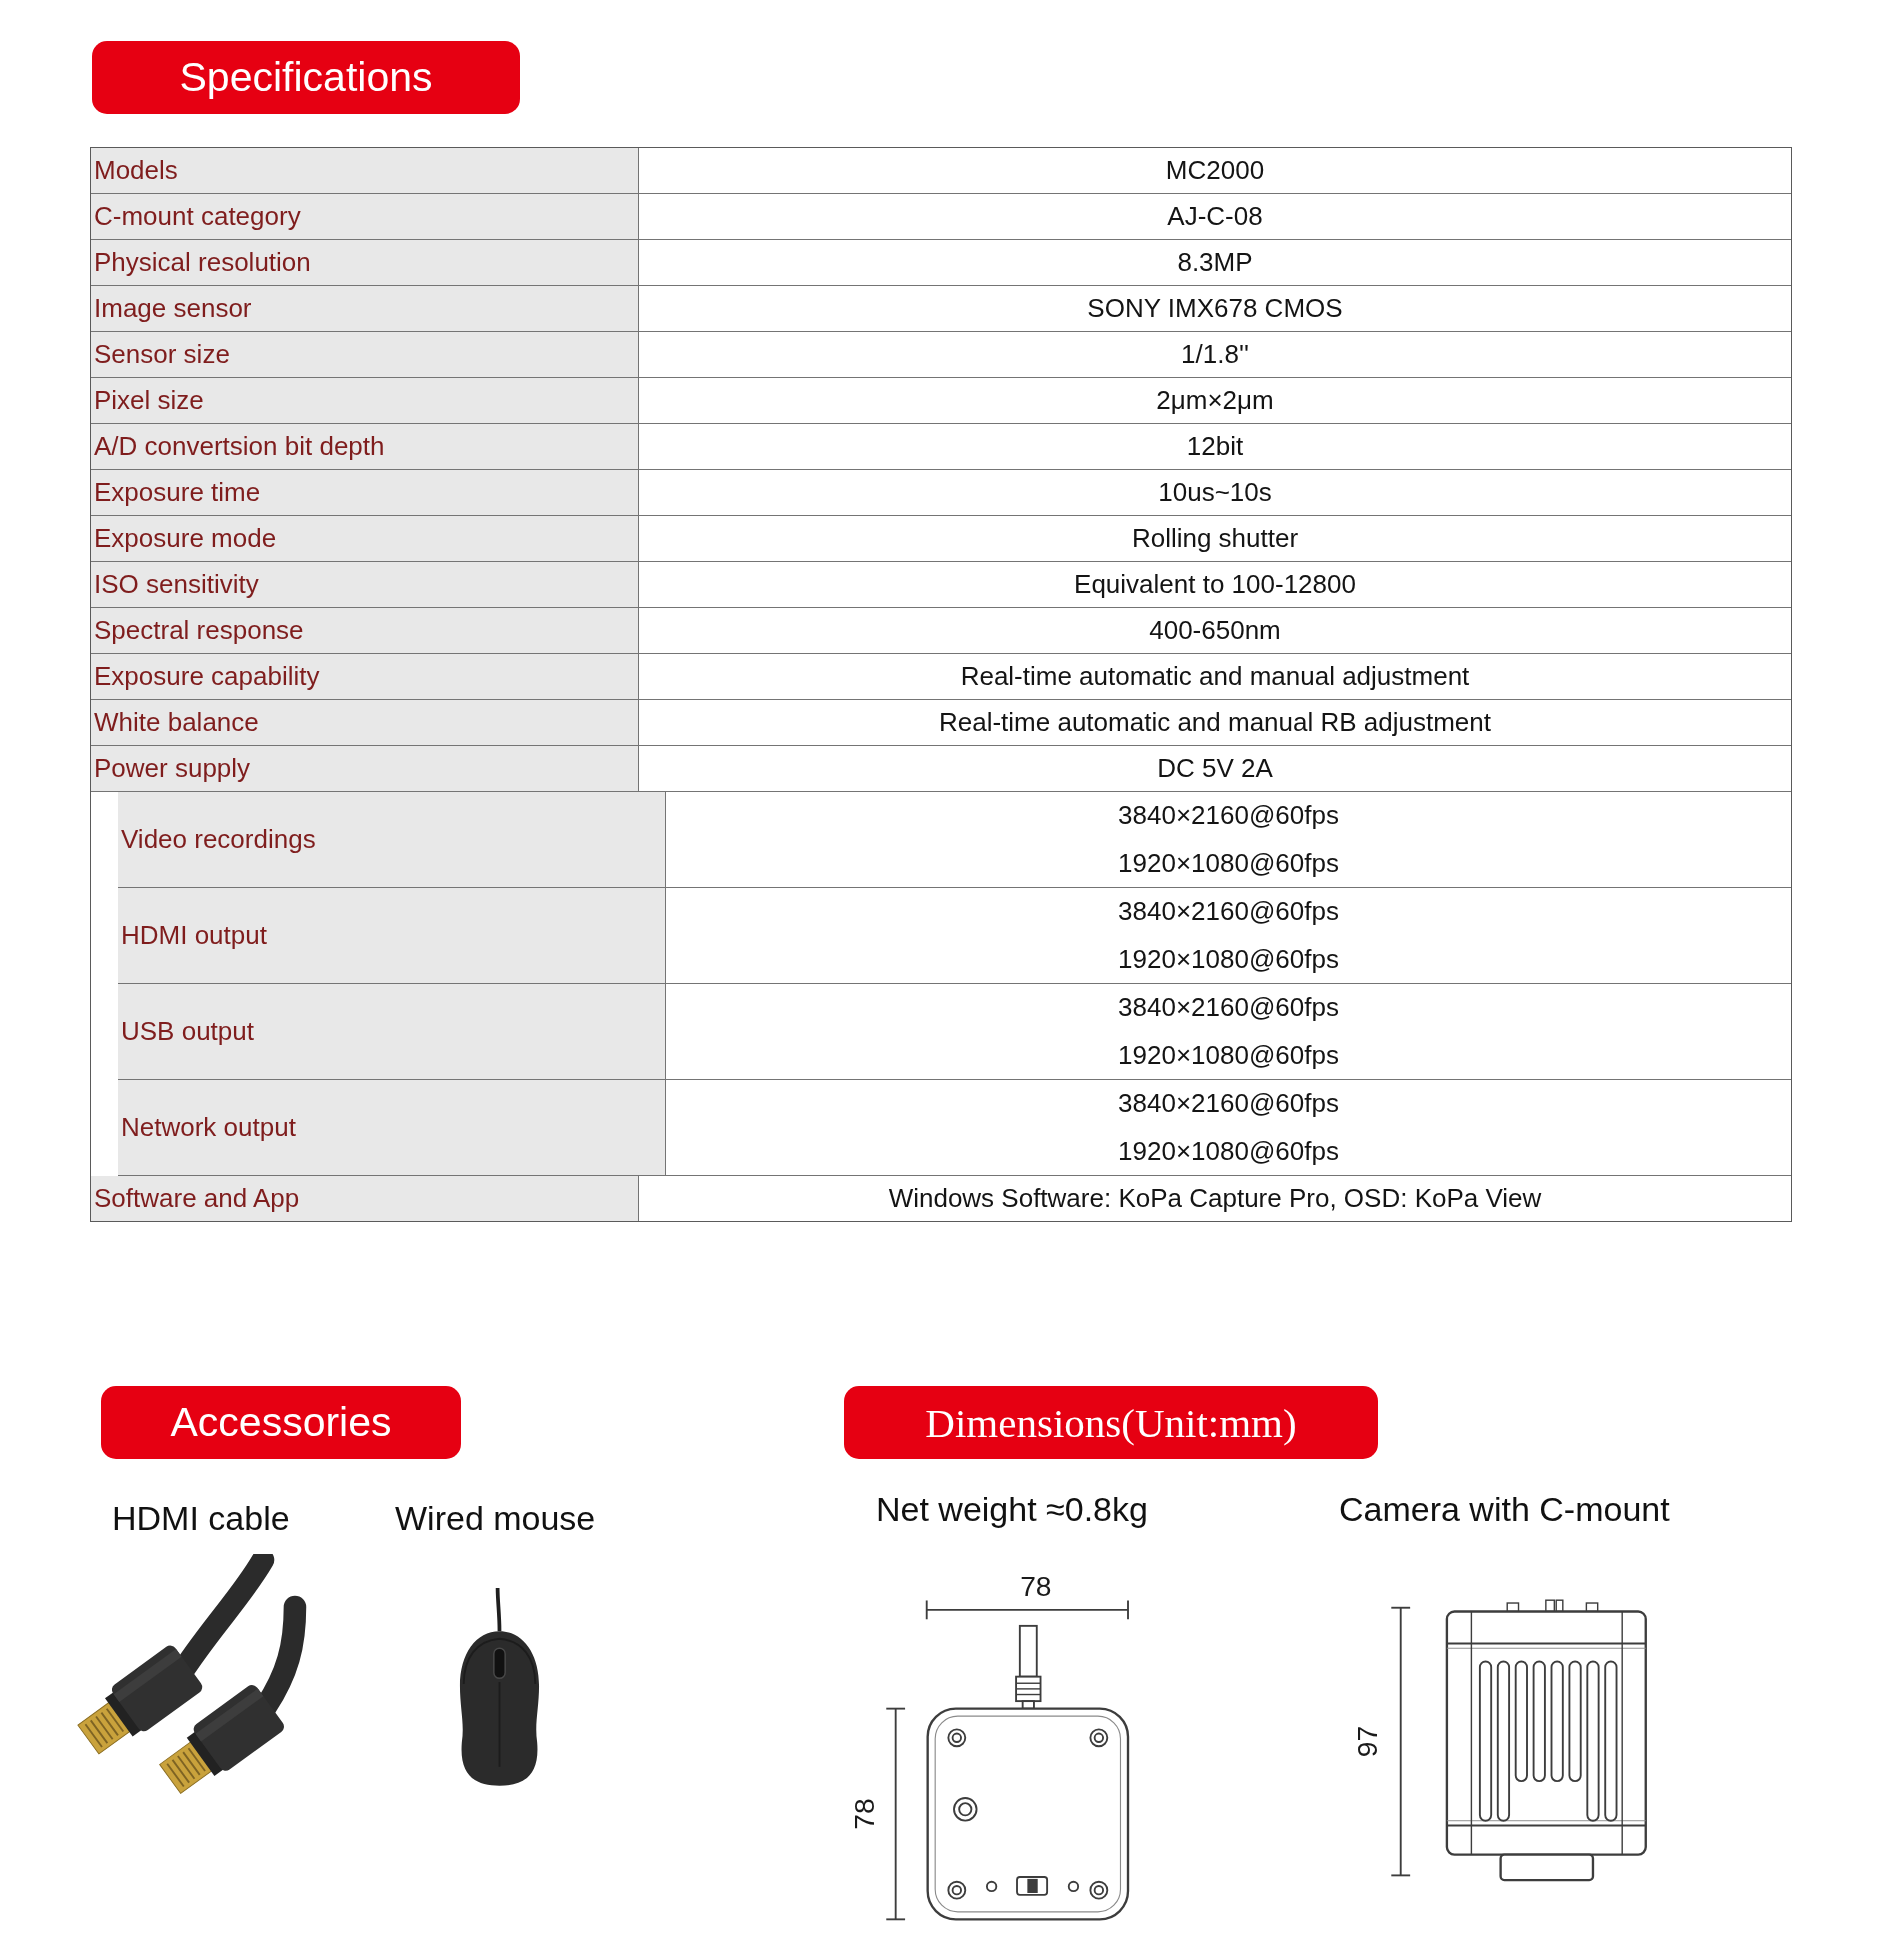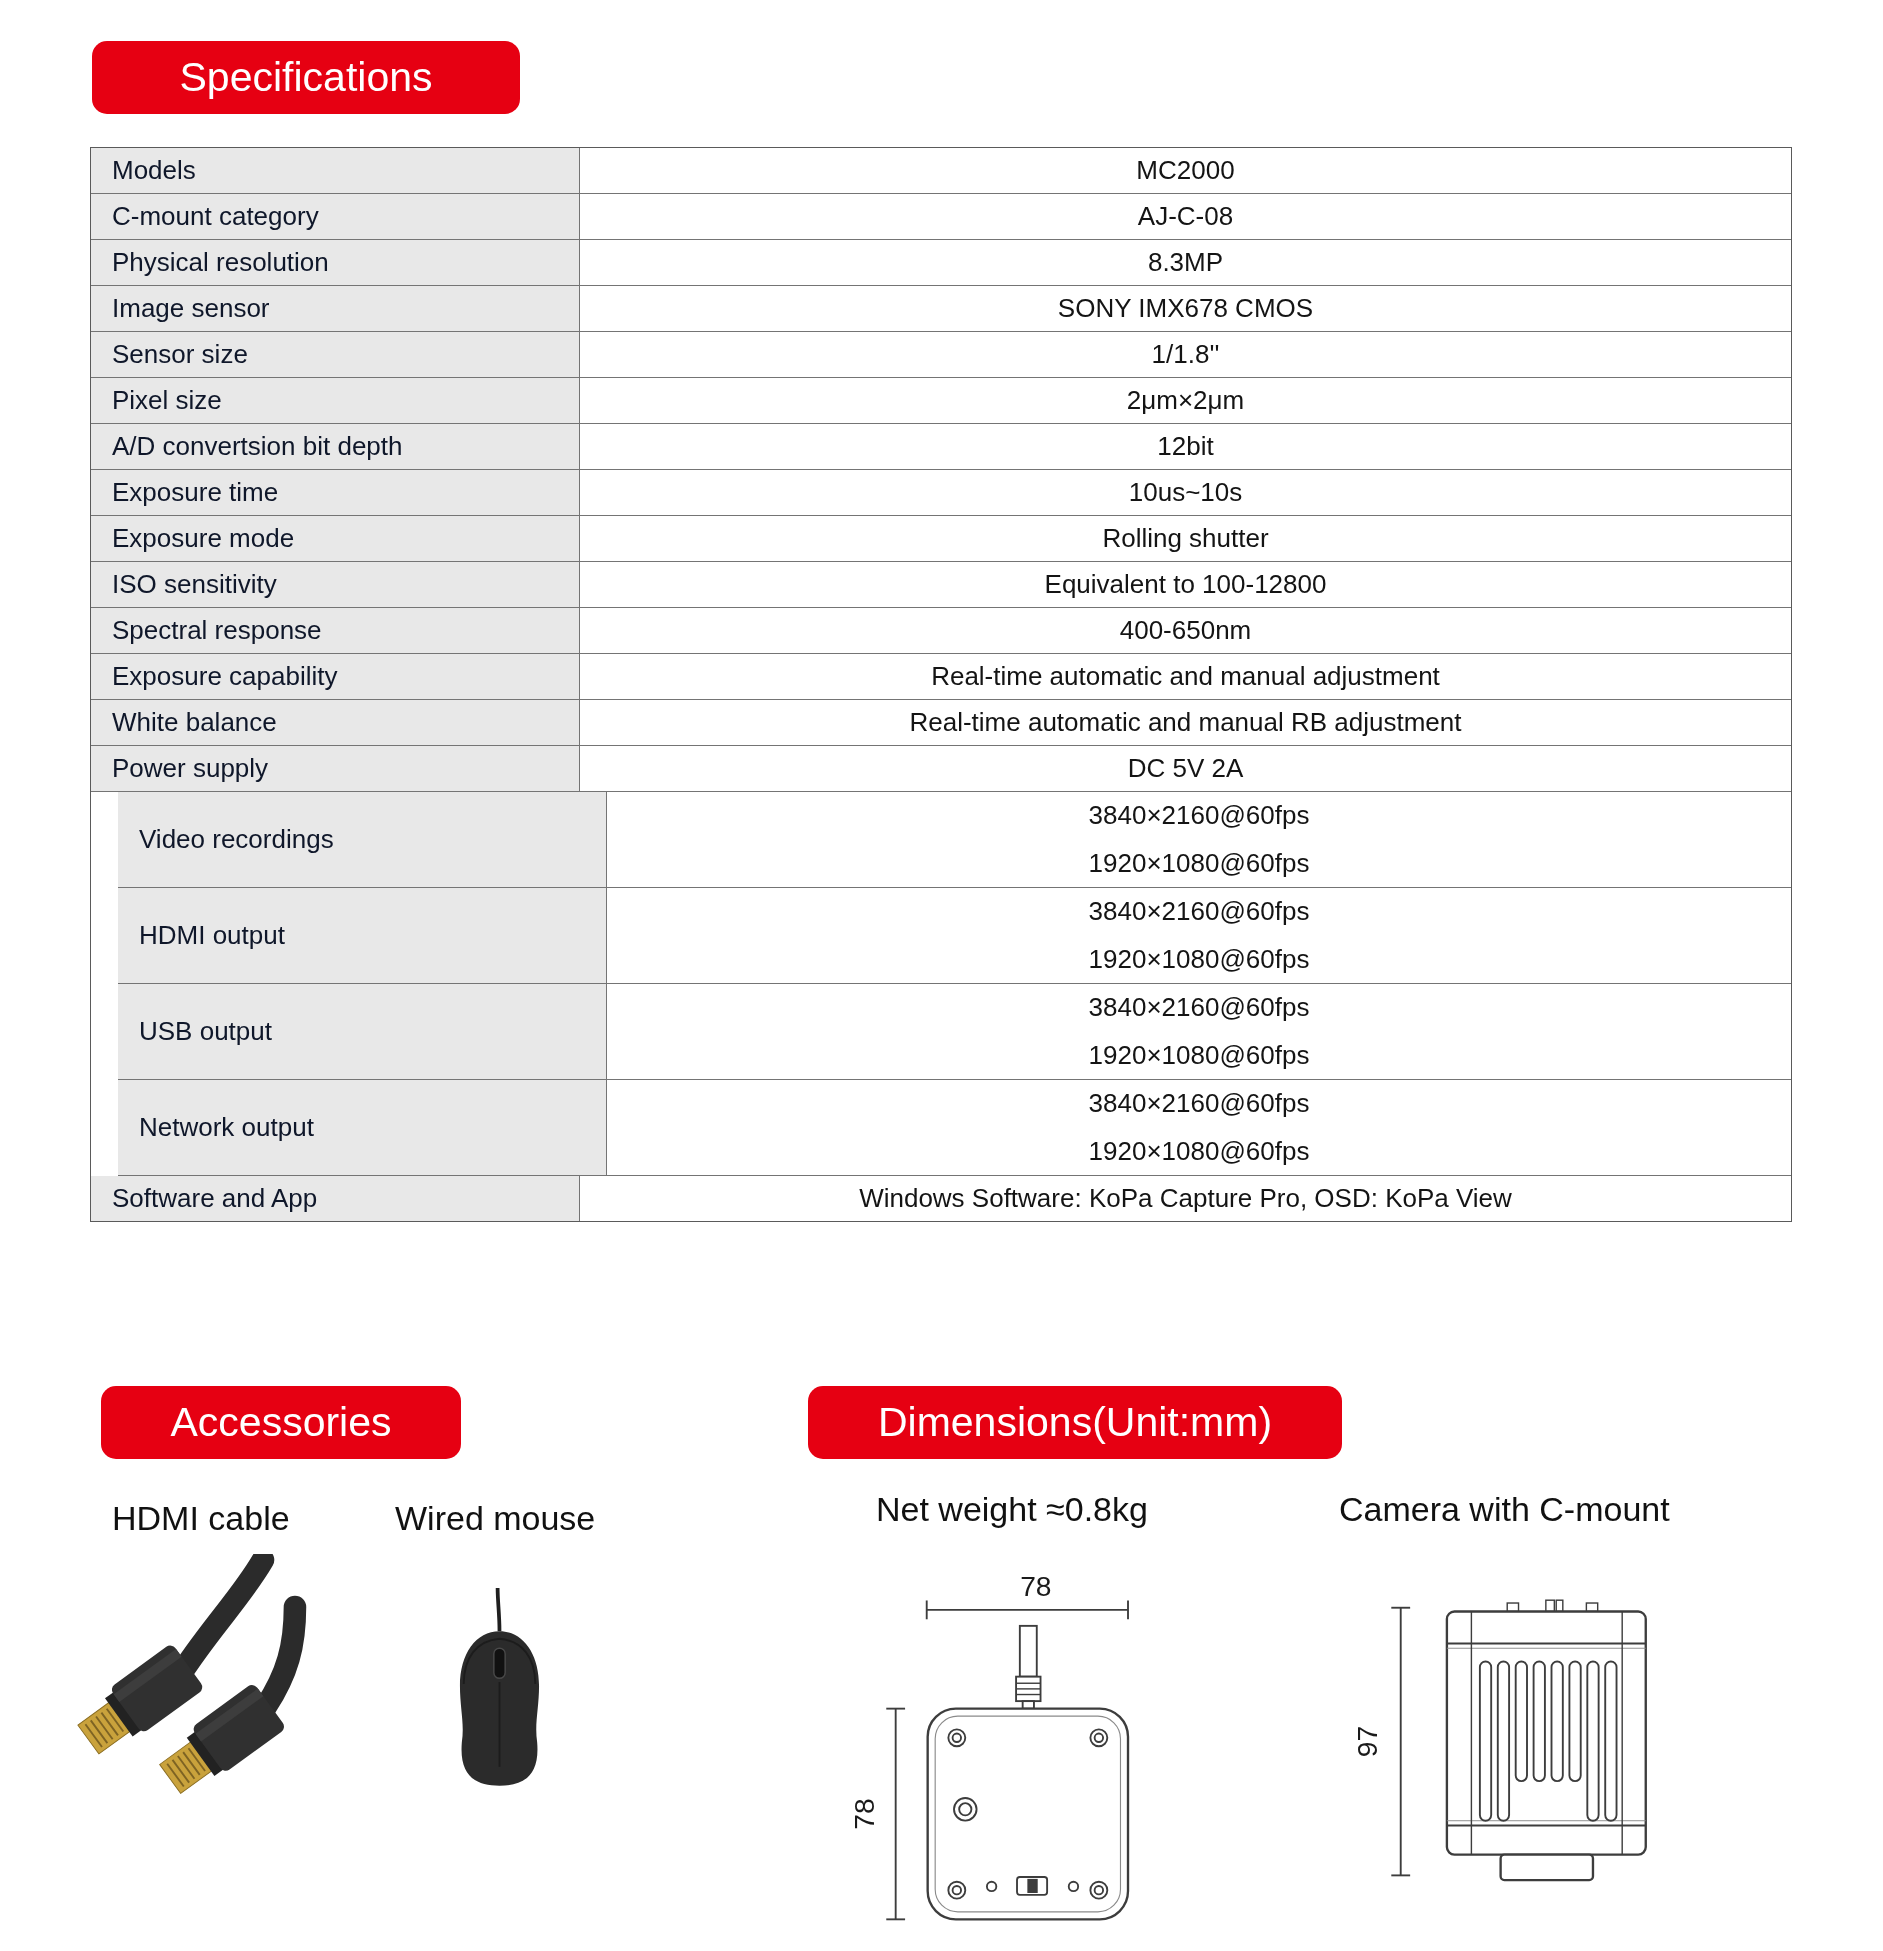--- a/index.html
+++ b/index.html
@@ -5,33 +5,33 @@
   html,body{margin:0;padding:0;background:#ffffff;}
   #page{position:relative;width:1883px;height:1952px;background:#ffffff;overflow:hidden;
         font-family:"Liberation Sans","DejaVu Sans",sans-serif;color:#1a1a1a;}
 
   
   .badge{position:absolute;background:#e60012;color:#ffffff;border-radius:15px;
          display:flex;align-items:center;justify-content:center;
          font-size:41px;font-weight:400;letter-spacing:0px;}
   #badge-specifications{left:92px;top:41px;width:428px;height:73px;}
   #badge-accessories{left:101px;top:1386px;width:360px;height:73px;}
-  #badge-dimensions{left:808px;top:1386px;width:534px;height:73px;}
+  #badge-dimensions{left:844px;top:1386px;width:534px;height:73px;font-family:Liberation Serif, serif;}
 
   
   #spec-table{position:absolute;left:90px;top:147px;width:1702px;
               border:1.9px solid #5a5a5a;box-sizing:border-box;background:#ffffff;}
   .t-row{display:flex;border-bottom:1.9px solid #747474;box-sizing:border-box;}
   .t-row:last-child{border-bottom:none;}
   .t-row.single{height:46px;}
   .t-row.double{height:96px;margin-left:27px;}
   .t-row.last{height:45px;}
-  .t-label{width:489px;box-sizing:border-box;border-right:1.9px solid #747474;
-           background:#e8e8e8;display:flex;align-items:center;padding-left:21px;
-           font-size:26px;color:#0f172a;}
+  .t-label{width:548px;box-sizing:border-box;border-right:1.9px solid #747474;
+           background:#e8e8e8;display:flex;align-items:center;padding-left:3px;
+           font-size:26px;color:#7f1d1d;}
   .t-value{flex:1;display:flex;flex-direction:column;justify-content:space-around;
            align-items:center;font-size:26px;color:#141414;text-align:center;}
   .t-value .vline{flex:1;display:flex;align-items:center;justify-content:center;}
 
   
   .sub-label{position:absolute;font-size:34px;color:#111111;white-space:nowrap;text-align:center;}
   #label-hdmi-cable{left:112px;top:1499px;}
   #label-wired-mouse{left:395px;top:1499px;}
   #label-net-weight{left:876px;top:1490px;}
   #label-camera-cmount{left:1339px;top:1490px;}

